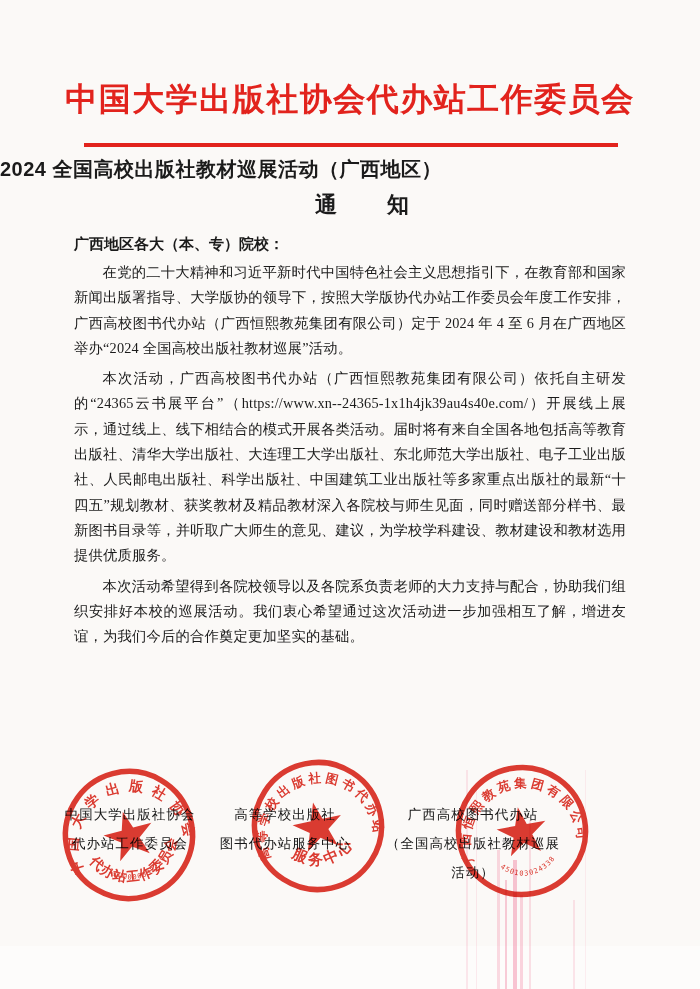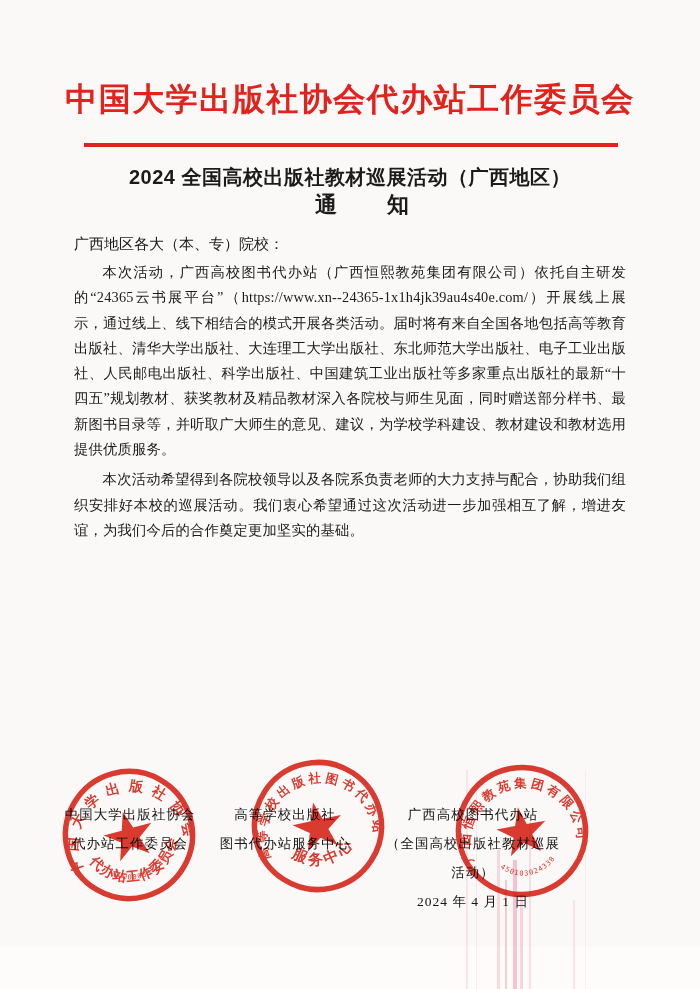--- a/index.html
+++ b/index.html
@@ -15,34 +15,34 @@
     text-align:center; margin:0;
     font-family:"Liberation Sans", sans-serif;
     font-size:32px; font-weight:bold; letter-spacing:1.5px;
     color:var(--accent-red,#e2231d);
   }
   .rule {
     position:absolute; top:143px; left:84px; width:534px; height:3.5px;
     background:var(--accent-red,#e2231d);
   }
   .doc-title {
-    position:absolute; top:164px; left:0; width:100%; margin:0;
-    text-align:center; font-family:"Liberation Sans", sans-serif;
+    position:absolute; top:156px; left:0; width:100%; margin:0;
+    text-align:left; font-family:"Liberation Sans", sans-serif;
     font-size:20px; font-weight:bold; letter-spacing:0.5px;
   }
   .doc-subtitle {
     position:absolute; top:190px; left:12px; width:100%; margin:0;
     text-align:center; font-family:"Liberation Sans", sans-serif;
     font-size:22px; font-weight:bold; letter-spacing:14px; text-indent:14px;
   }
   .body-block {
     position:absolute; top:231px; left:74px; width:552px;
   }
   .salutation {
-    margin:0 0 4px 0; font-weight:normal; font-size:15px; line-height:25px;
+    margin:0 0 4px 0; font-weight:bold; font-size:15px; line-height:25px;
     font-family:"Liberation Sans", sans-serif;
   }
   .para {
     margin:0 0 5px 0; font-size:14.3px; line-height:25.3px;
     text-align:justify; text-indent:2em; letter-spacing:0.2px;
   }
   .sig-block {
     position:absolute; text-align:center;
     font-size:13.5px; line-height:29px; letter-spacing:1px;
     color:#151515; z-index:2;
@@ -86,36 +86,36 @@
 
 <div class="page">
 
   <h1 class="letterhead">中国大学出版社协会代办站工作委员会</h1>
   <div class="rule"></div>
   <h2 class="doc-title">2024 全国高校出版社教材巡展活动（广西地区）</h2>
   <h3 class="doc-subtitle">通　知</h3>
 
   <div class="body-block">
     <p class="salutation">广西地区各大（本、专）院校：</p>
+    <p class="para">在党的二十大精神和习近平新时代中国特色社会主义思想指引下，在教育部和国家新闻出版署指导、大学版协的领导下，按照大学版协代办站工作委员会年度工作安排，广西高校图书代办站（广西恒熙教苑集团有限公司）定于 2024 年 4 至 6 月在广西地区举办“2024 全国高校出版社教材巡展”活动。</p>
     <p class="para">本次活动，广西高校图书代办站（广西恒熙教苑集团有限公司）依托自主研发的“24365云书展平台”（https://www.xn--24365-1x1h4jk39au4s40e.com/）开展线上展示，通过线上、线下相结合的模式开展各类活动。届时将有来自全国各地包括高等教育出版社、清华大学出版社、大连理工大学出版社、东北师范大学出版社、电子工业出版社、人民邮电出版社、科学出版社、中国建筑工业出版社等多家重点出版社的最新“十四五”规划教材、获奖教材及精品教材深入各院校与师生见面，同时赠送部分样书、最新图书目录等，并听取广大师生的意见、建议，为学校学科建设、教材建设和教材选用提供优质服务。</p>
     <p class="para">本次活动希望得到各院校领导以及各院系负责老师的大力支持与配合，协助我们组织安排好本校的巡展活动。我们衷心希望通过这次活动进一步加强相互了解，增进友谊，为我们今后的合作奠定更加坚实的基础。</p>
   </div>
 
   <div class="sig-block sig-1">
     <div>中国大学出版社协会</div>
     <div>代办站工作委员会</div>
   </div>
   <div class="sig-block sig-2">
     <div>高等学校出版社</div>
     <div>图书代办站服务中心</div>
   </div>
   <div class="sig-block sig-3">
     <div>广西高校图书代办站</div>
     <div>（全国高校出版社教材巡展活动）</div>
-    <div>2024 年 4 月 1 日</div>
   </div>
 
   <svg class="stamp stamp-1" viewBox="0 0 140 140" aria-hidden="true">
     <defs>
       <path id="arc1" d="M 18,95 A 54,54 0 1 1 122,95"></path>
       <path id="bow1" d="M 24,82 A 48,48 0 0 0 116,82"></path>
       <path id="ser1" d="M 40,100 A 38,38 0 0 0 100,100"></path>
     </defs>
     <circle class="ring" cx="70" cy="70" r="63.5"></circle>
     <polygon class="star" points="70,46 75.9,63.9 94.7,64 79.5,75.1 85.3,93 70,82 54.7,93 60.5,75.1 45.3,64 64.1,63.9"></polygon>

